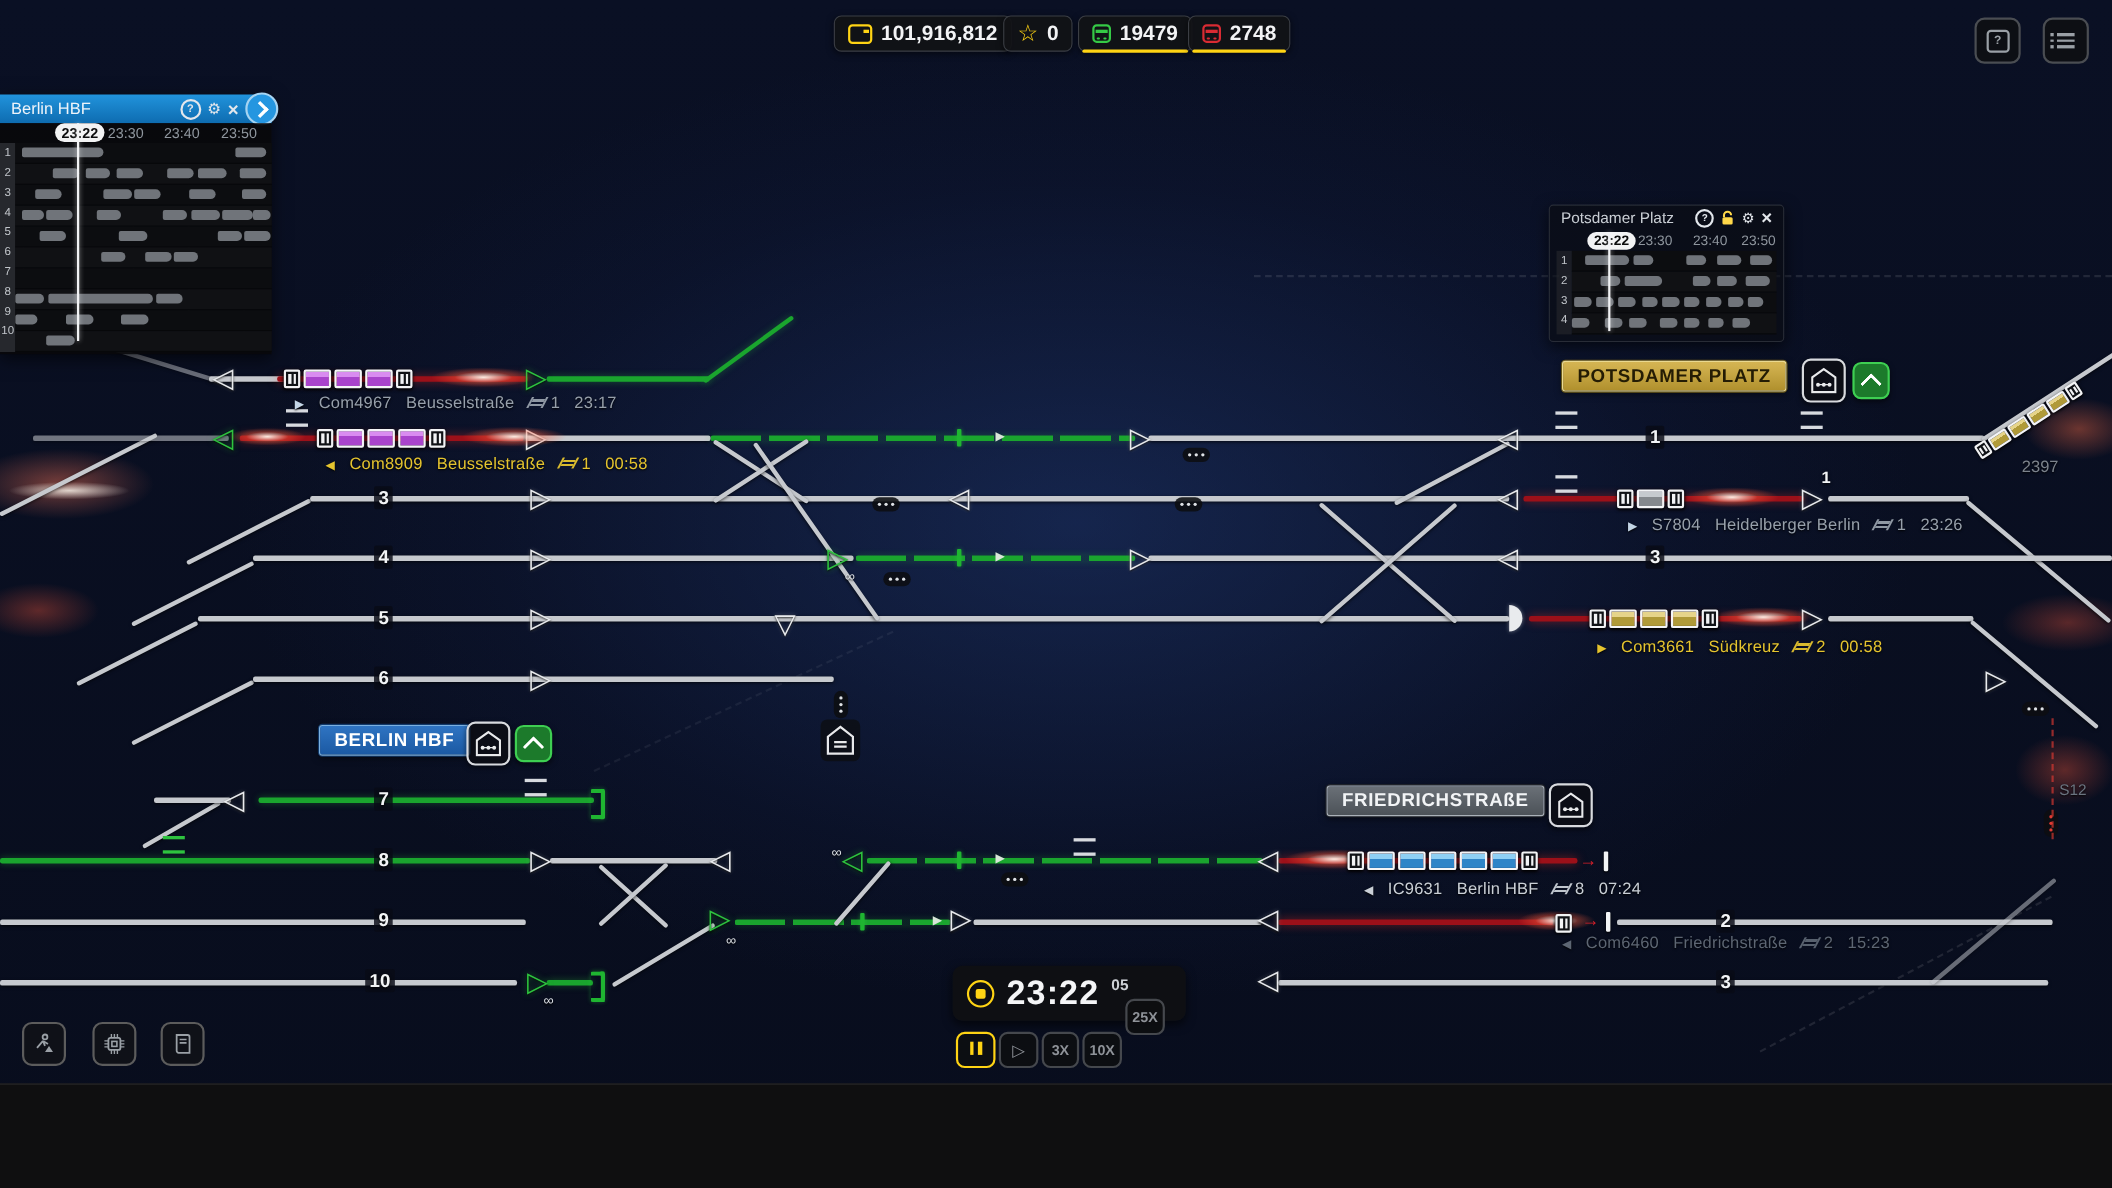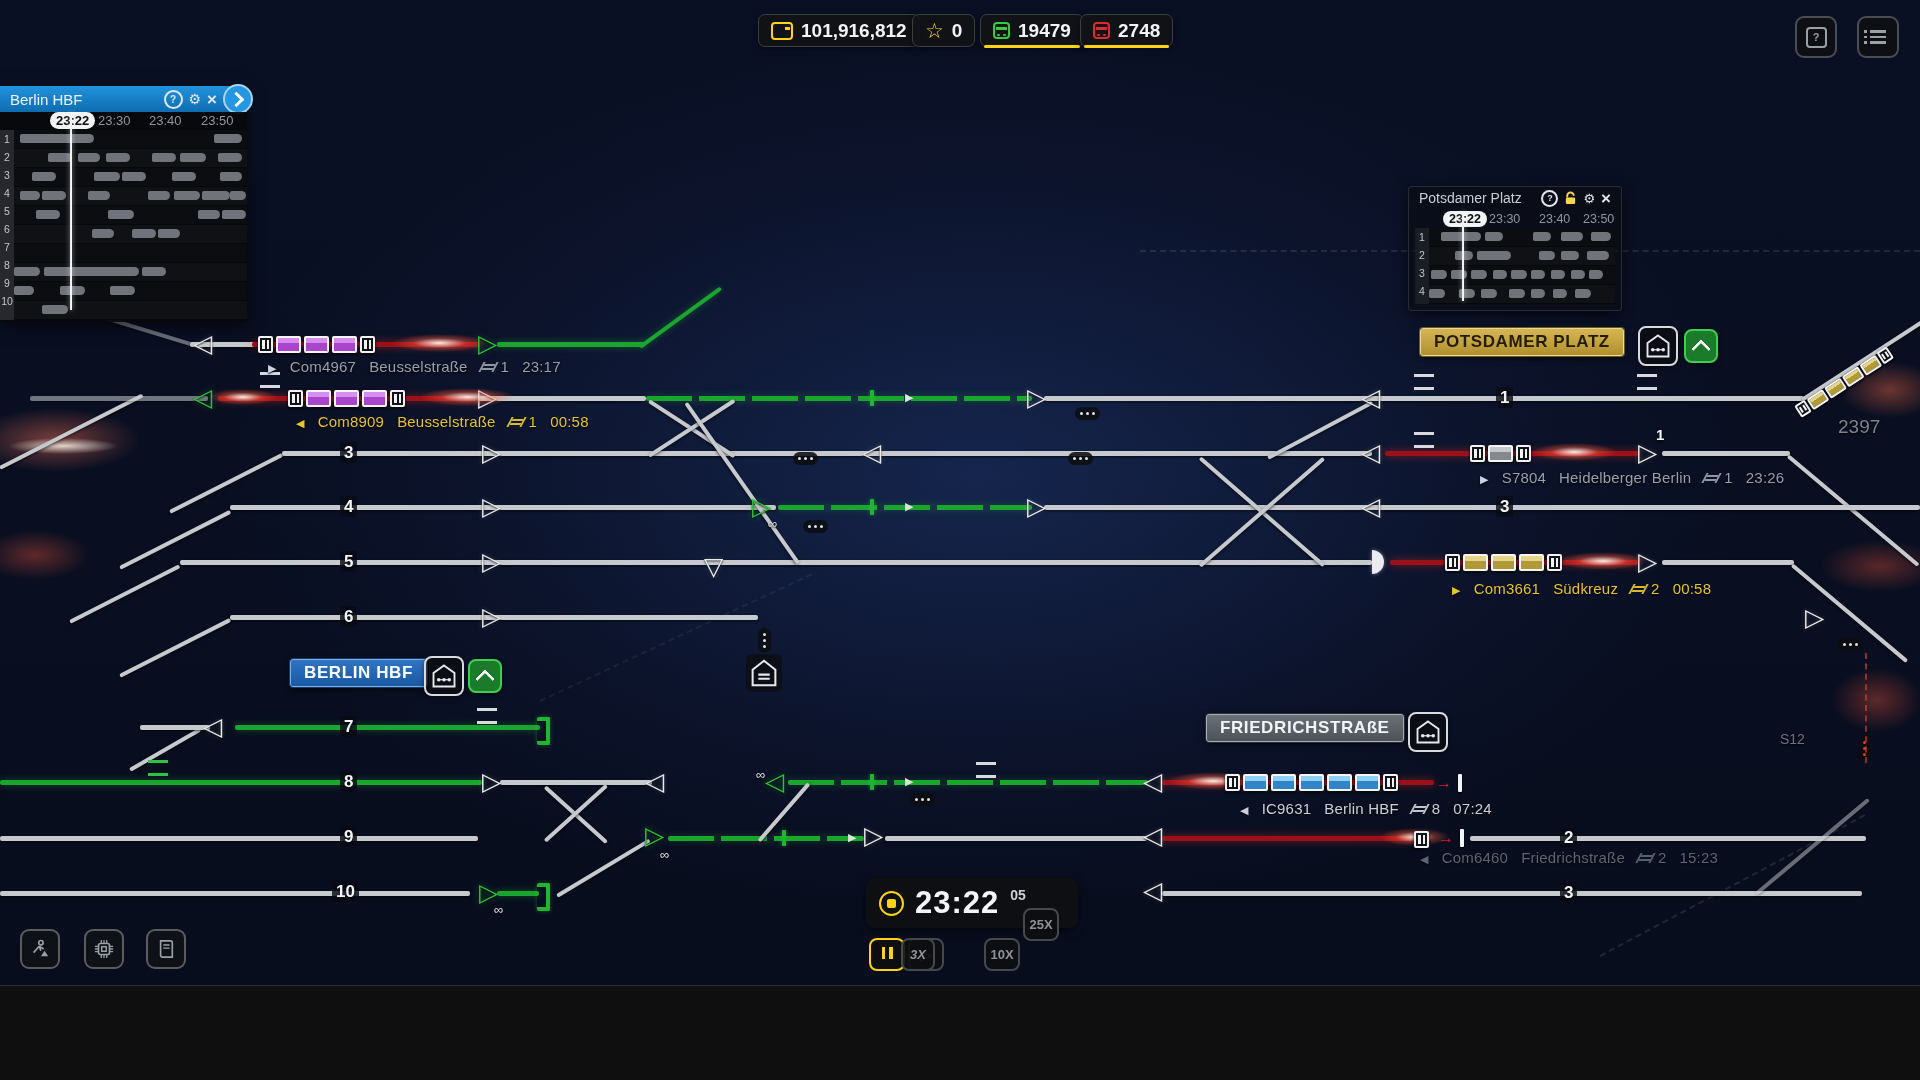--- a/index.html
+++ b/index.html
@@ -476,22 +476,22 @@
       <span class="pfx l"></span>
       <span>Com6460</span>
       <span>Friedrichstraße</span>
       <span class="platgroup">
           <span class="plat-icon"></span>
           <span>2</span>
         </span>
       <span>15:23</span>
     </div>
 
-    <span style="position:absolute;left:1838px;top:416px;font-size:19px;color:#7c838c;text-shadow:0 1px 2px #000;">2397</span>
-    <span style="position:absolute;left:1780px;top:710px;font-size:14px;color:#6b7480;text-shadow:0 1px 2px #000;margin-top:21px;">S12</span>
+    <span style="position:absolute;left:1838px;top:416px;font-size:15px;color:#7c838c;text-shadow:0 1px 2px #000;">2397</span>
+    <span style="position:absolute;left:1872px;top:710px;font-size:14px;color:#6b7480;text-shadow:0 1px 2px #000;">S12</span>
 
     <div class="stn goldl" style="left:1420px;top:328px;">POTSDAMER PLATZ</div>
     <div class="mapbtn" style="left:1638px;top:326px;">
       <svg width="24" height="24" viewBox="0 0 32 32">
           <path d="M16 2 L30 12 V30 H2 V12 Z" fill="none" stroke="#e8e9eb" stroke-width="2.5"></path>
           <path d="M9 21 h14" stroke="#e8e9eb" stroke-width="1.5"></path>
           <circle cx="9" cy="21" r="2.4" fill="#e8e9eb"></circle>
           <circle cx="16" cy="21" r="2.4" fill="#e8e9eb"></circle>
           <circle cx="23" cy="21" r="2.4" fill="#e8e9eb"></circle>
         </svg>
@@ -718,21 +718,21 @@
       </span>
     <span class="clk-time">23:22</span>
     <span class="clk-sec">05</span>
   </div>
   <div class="speedbtn active" style="left:869px;top:938px;width:32px;">
       <span class="pbars"><i></i><i></i></span>
     </div>
   <div class="speedbtn" style="left:908px;top:938px;width:32px;">
       <span class="playtri"></span>
     </div>
-  <div class="speedbtn" style="left:901px;top:938px;width:30px;font-style:italic;">3X</div>
+  <div class="speedbtn" style="left:947px;top:938px;width:30px;">3X</div>
   <div class="speedbtn" style="left:984px;top:938px;width:32px;">10X</div>
   <div class="speedbtn" style="left:1023px;top:908px;width:32px;">25X</div>
 
   <div class="sqbtn" style="left:20px;top:929px;width:36px;height:36px;">
     <svg width="22" height="20" viewBox="0 0 24 22">
         <circle cx="13" cy="4" r="2.4" fill="none" stroke="#9aa0a6" stroke-width="1.8"></circle>
         <path d="M11 8 L5 15 M11 8 l5 3 M11 8 l2 5" fill="none" stroke="#9aa0a6" stroke-width="1.8"></path>
         <path d="M13 19 h8 l-4 -6 z" fill="#9aa0a6"></path>
       </svg>
   </div>

